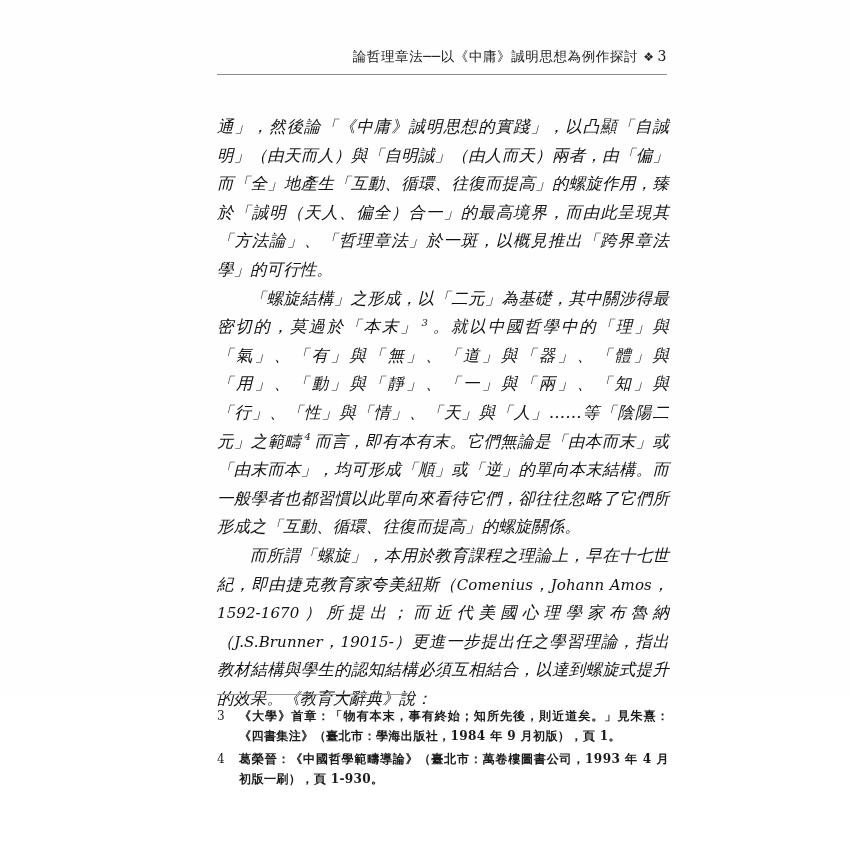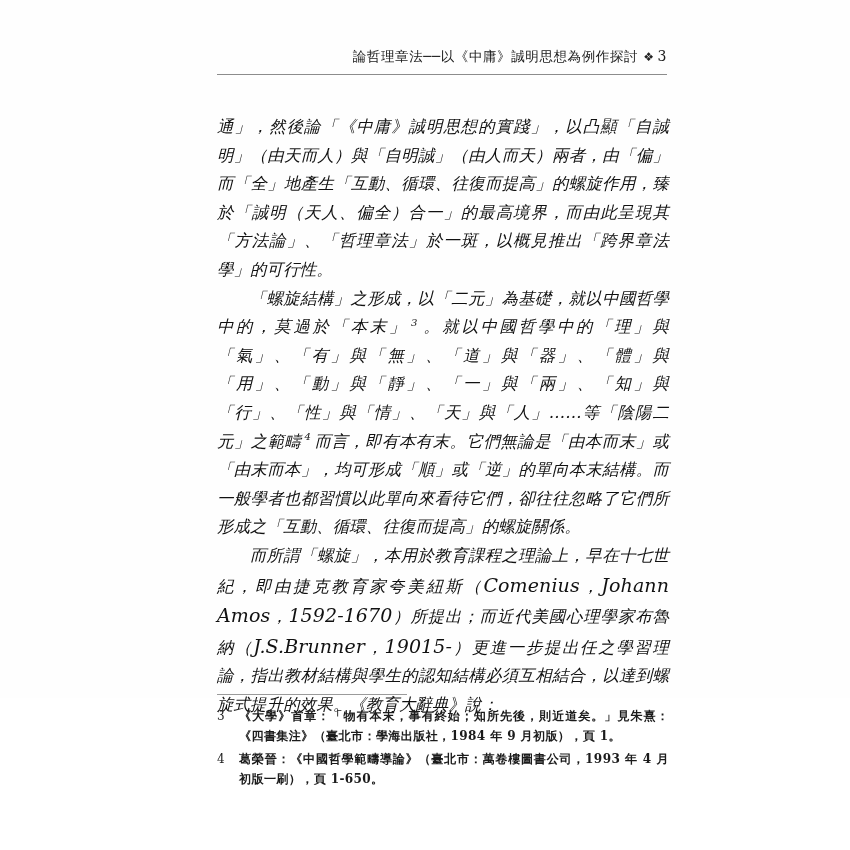--- a/index.html
+++ b/index.html
@@ -80,21 +80,21 @@
   .sup {
     font-size: 10px;
     vertical-align: super;
     line-height: 0;
     padding: 0 3px;
     font-family: "DejaVu Serif", "Liberation Serif", serif;
   }
 
   .latin {
     font-family: "DejaVu Serif", "Liberation Serif", serif;
-    font-size: 19px;
+    font-size: 15px;
     letter-spacing: 0.1px;
   }
 
   h2.section-heading {
     margin: 30px 0 17px 0;
     font-family: "DejaVu Sans", "Liberation Sans", sans-serif;
     font-size: 20.5px;
     font-weight: bold;
     letter-spacing: 1px;
     color: #141414;
@@ -148,32 +148,32 @@
     <span class="rh-text">論哲理章法──以《中庸》誠明思想為例作探討</span><span class="rh-mark">❖</span><span class="rh-page">3</span>
   </div>
 
   <div class="head-rule"></div>
 
   <div class="content">
 
     <p class="body">通」，然後論「《中庸》誠明思想的實踐」，以凸顯「自誠明」（由天而人）與「自明誠」（由人而天）兩者，由「偏」而「全」地產生「互動、循環、往復而提高」的螺旋作用，臻於「誠明（天人、偏全）合一」的最高境界，而由此呈現其「方法論」、「哲理章法」於一斑，以概見推出「跨界章法學」的可行性。</p>
 
 
-    <p class="body indent" id="para-2"><span>「螺旋結構」之形成，以「二元」為基礎，就以中國哲學中的，莫過於「本末」</span><span class="sup">3</span><span>。就以中國哲學中的「理」與「氣」、「有」與「無」、「道」與「器」、「體」與「用」、「動」與「靜」、「一」與「兩」、「知」與「行」、「性」與「情」、「天」與「人」……等「陰陽二元」之範疇</span><span class="sup">4</span><span>而言，即有本有末。它們無論是「由本而末」或「由末而本」，均可形成「順」或「逆」的單向本末結構。而一般學者也都習慣以此單向來看待它們，卻往往忽略了它們所形成之「互動、循環、往復而提高」的螺旋關係。</span></p>
+    <p class="body indent" id="para-2"><span>「螺旋結構」之形成，以「二元」為基礎，其中關涉得最密切的，莫過於「本末」</span><span class="sup">3</span><span>。就以中國哲學中的「理」與「氣」、「有」與「無」、「道」與「器」、「體」與「用」、「動」與「靜」、「一」與「兩」、「知」與「行」、「性」與「情」、「天」與「人」……等「陰陽二元」之範疇</span><span class="sup">4</span><span>而言，即有本有末。它們無論是「由本而末」或「由末而本」，均可形成「順」或「逆」的單向本末結構。而一般學者也都習慣以此單向來看待它們，卻往往忽略了它們所形成之「互動、循環、往復而提高」的螺旋關係。</span></p>
 
     <p class="body indent" id="para-3"><span>而所謂「螺旋」，本用於教育課程之理論上，早在十七世紀，即由捷克教育家夸美紐斯（</span><span class="latin">Comenius</span><span>，</span><span class="latin">Johann Amos</span><span>，</span><span class="latin">1592-1670</span><span>）所提出；而近代美國心理學家布魯納（</span><span class="latin">J.S.Brunner</span><span>，</span><span class="latin">19015-</span><span>）更進一步提出任之學習理論，指出教材結構與學生的認知結構必須互相結合，以達到螺旋式提升的效果。《教育大辭典》說：</span></p>
 
   </div>
 
   <div class="footnote-rule"></div>
 
   <div class="footnotes">
     <div class="fn">
       <span class="fn-num">3</span>
       <span class="fn-text">《大學》首章：「物有本末，事有終始；知所先後，則近道矣。」見朱熹：《四書集注》（臺北市：學海出版社，1984 年 9 月初版），頁 1。</span>
     </div>
     <div class="fn">
       <span class="fn-num">4</span>
-      <span class="fn-text">葛榮晉：《中國哲學範疇導論》（臺北市：萬卷樓圖書公司，1993 年 4 月初版一刷），頁 1-650。</span>
+      <span class="fn-text">葛榮晉：《中國哲學範疇導論》（臺北市：萬卷樓圖書公司，1993 年 4 月初版一刷），頁 1-930。</span>
     </div>
   </div>
 
 </div>
 
 </body></html>

